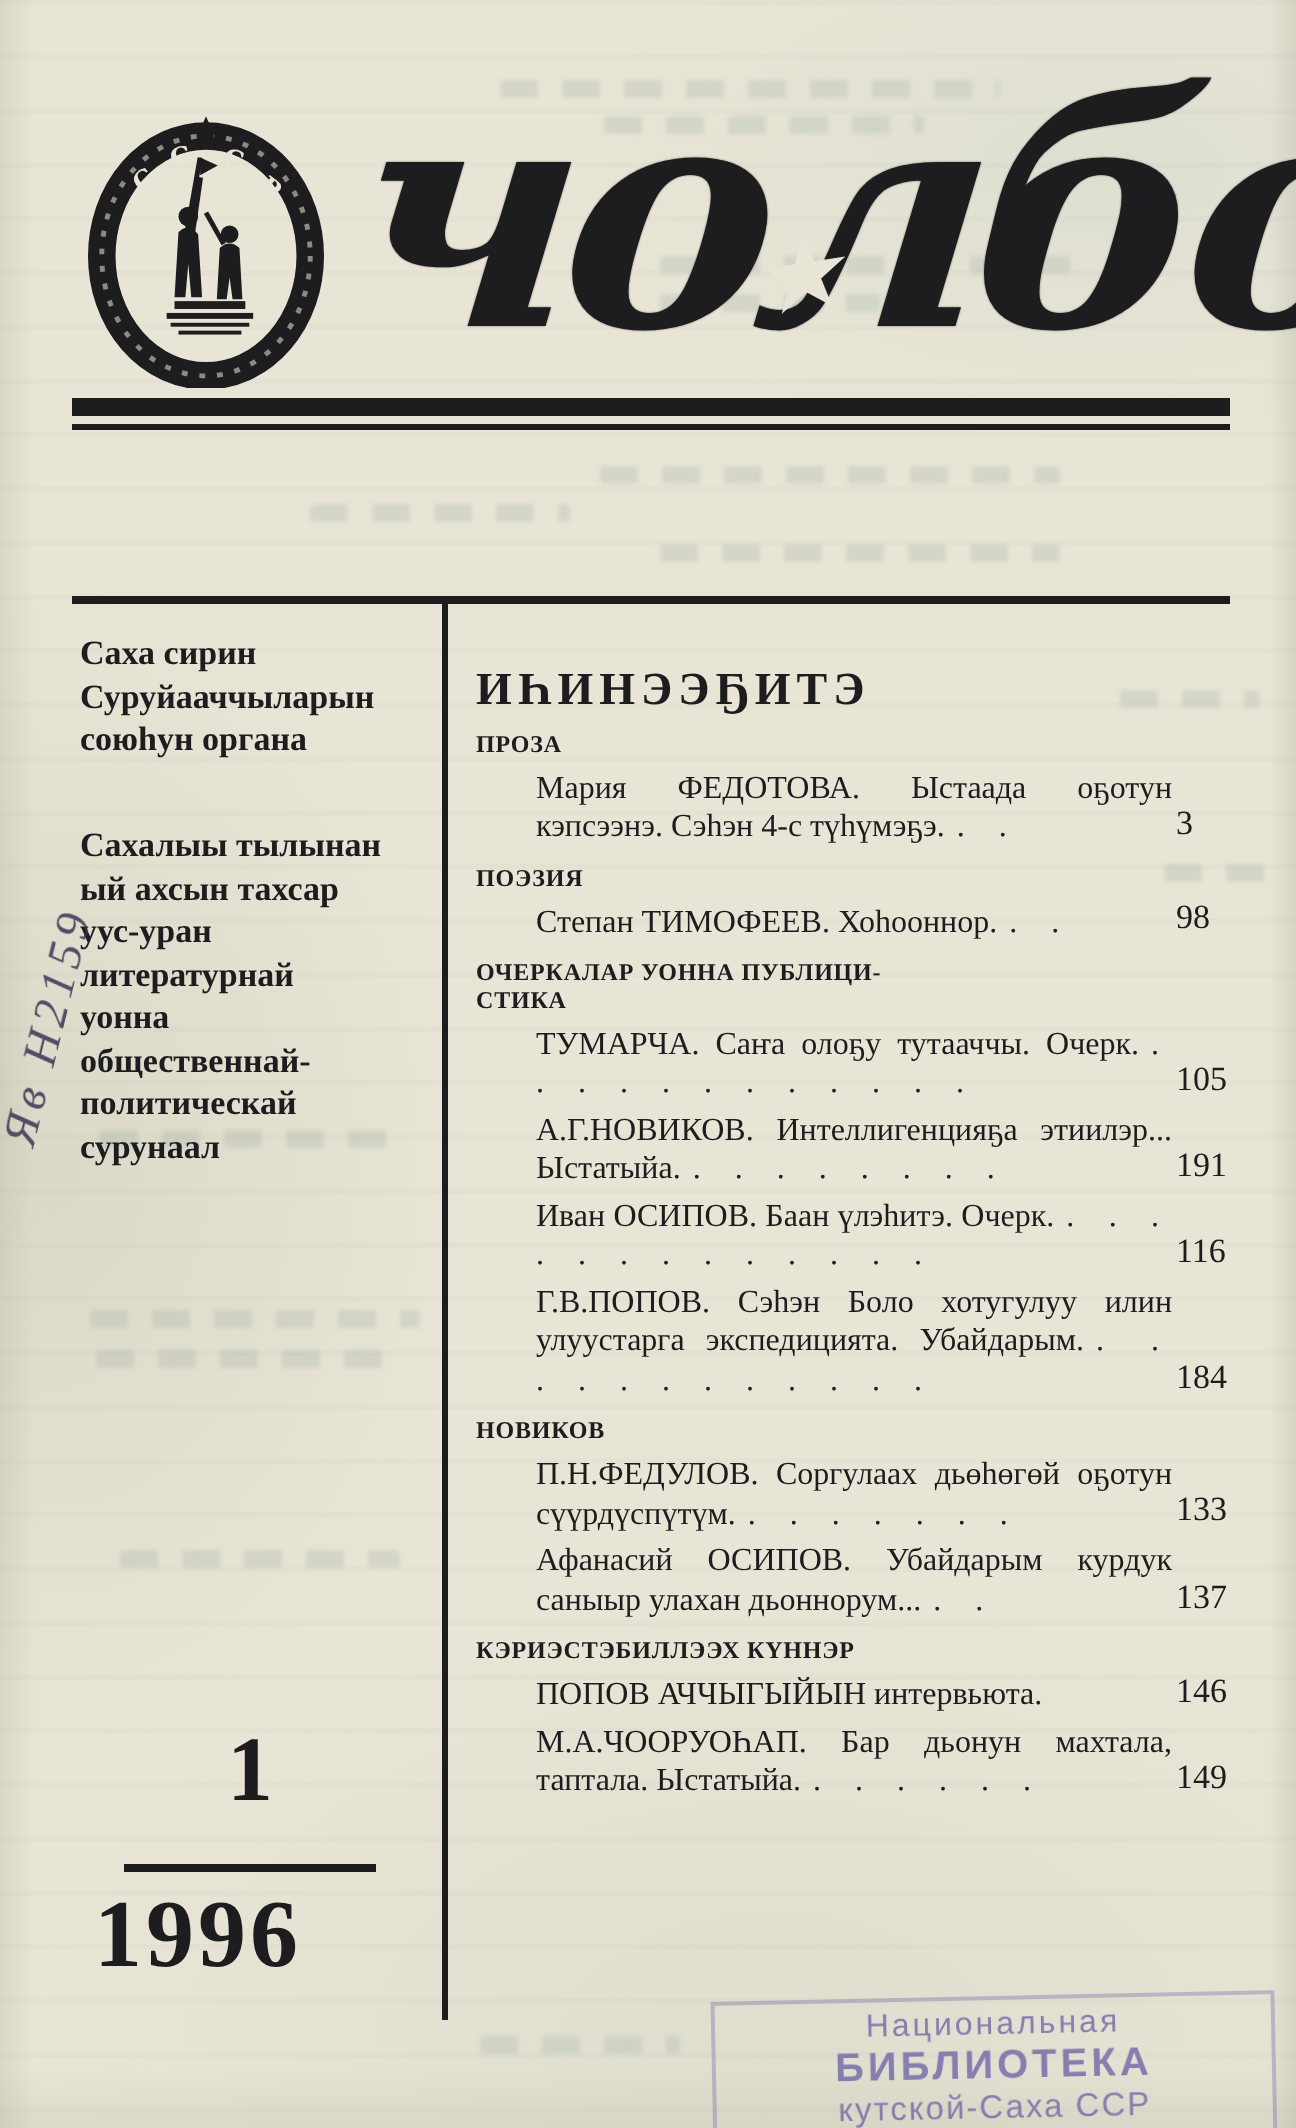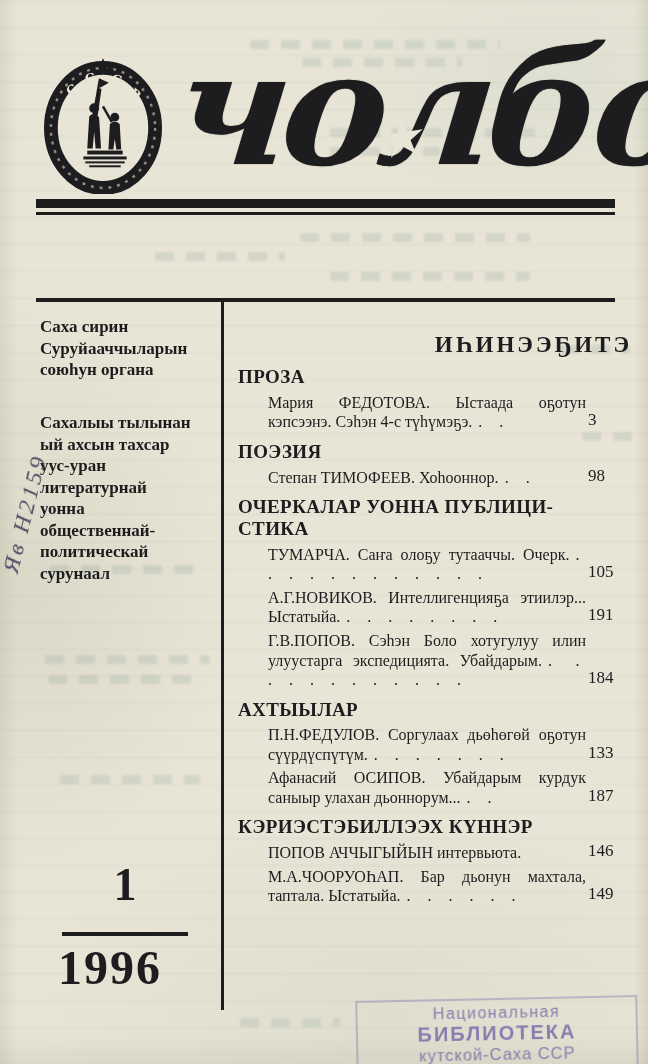--- a/index.html
+++ b/index.html
@@ -65,31 +65,31 @@
   .journal-desc{top:412px;}
   .handwritten{
     position:absolute;left:-82px;top:500px;width:214px;z-index:2;
     transform:rotate(-76deg);transform-origin:center;
     font-style:italic;font-size:24px;letter-spacing:3px;text-align:center;
     color:var(--handwriting);opacity:.85;filter:blur(.3px);
   }
   .issue-number{position:absolute;left:60px;top:858px;width:130px;z-index:2;
     text-align:center;font-weight:bold;font-size:46px;}
   .issue-rule{position:absolute;left:62px;top:932px;width:126px;height:4px;background:var(--ink);z-index:2;}
-  .issue-year{position:absolute;left:37px;top:940px;width:146px;z-index:2;
-    text-align:center;font-weight:bold;font-size:48px;letter-spacing:2px;}
+  .issue-year{position:absolute;left:47px;top:940px;width:146px;z-index:2;
+    text-align:left;font-weight:bold;font-size:48px;letter-spacing:2px;}
 
   
   .contents{position:absolute;left:238px;top:332px;width:394px;z-index:2;}
   .toc-title{
-    text-align:right;font-weight:bold;font-size:23px;letter-spacing:3px;
+    text-align:left;font-weight:bold;font-size:23px;letter-spacing:3px;
     margin-bottom:8px;
   }
   .toc-heading{
-    font-weight:bold;font-size:19px;line-height:1.15;margin:9px 0 5px;
+    font-weight:bold;font-size:12px;line-height:1.15;margin:9px 0 5px;
     white-space:pre-line;letter-spacing:.4px;
   }
   .toc-section:first-child .toc-heading{margin-top:2px;}
   .entry{
     position:relative;padding:0 46px 0 30px;margin-bottom:4px;
     font-size:16px;line-height:1.22;text-align:justify;
   }
   .leader{letter-spacing:6.5px;margin-left:6px;}
   .pagenum{
     position:absolute;right:0;bottom:1px;width:44px;text-align:left;
@@ -210,39 +210,43 @@
   <div class="entry">
     <span class="etext">ТУМАРЧА. Саҥа олоҕу тутааччы. Очерк.</span><span class="leader">. . . . . . . . . . . .</span>
     <span class="pagenum">105</span>
   </div>
 
   <div class="entry">
     <span class="etext">А.Г.НОВИКОВ. Интеллигенцияҕа этиилэр... Ыстатыйа.</span><span class="leader">. . . . . . . .</span>
     <span class="pagenum">191</span>
   </div>
 
+  <div class="entry">
+    <span class="etext">Иван ОСИПОВ. Баан үлэһитэ. Очерк.</span><span class="leader">. . . . . . . . . . . . .</span>
+    <span class="pagenum">116</span>
+  </div>
 
   <div class="entry">
     <span class="etext">Г.В.ПОПОВ. Сэһэн Боло хотугулуу илин улуустарга экспедицията. Убайдарым.</span><span class="leader">. . . . . . . . . . . .</span>
     <span class="pagenum">184</span>
   </div>
 </div>
   </section>
 
   <section class="toc-section">
-    <h2 class="toc-heading">АХТЫЫЛАР</h2>
+    <h2 class="toc-heading">НОВИКОВ</h2>
     <div class="entries">
   <div class="entry">
     <span class="etext">П.Н.ФЕДУЛОВ. Соргулаах дьөһөгөй оҕотун сүүрдүспүтүм.</span><span class="leader">. . . . . . .</span>
     <span class="pagenum">133</span>
   </div>
 
   <div class="entry">
     <span class="etext">Афанасий ОСИПОВ. Убайдарым курдук саныыр улахан дьоннорум...</span><span class="leader">. .</span>
-    <span class="pagenum">187</span>
+    <span class="pagenum">137</span>
   </div>
 </div>
   </section>
 
   <section class="toc-section">
     <h2 class="toc-heading">КЭРИЭСТЭБИЛЛЭЭХ КҮННЭР</h2>
     <div class="entries">
   <div class="entry">
     <span class="etext">ПОПОВ АЧЧЫГЫЙЫН интервьюта.</span><span class="leader"></span>
     <span class="pagenum">146</span>

